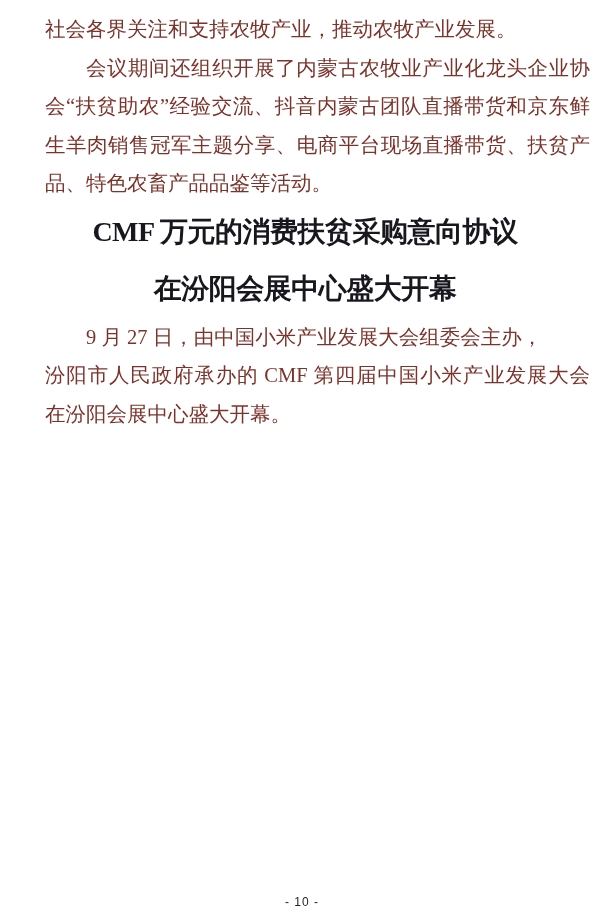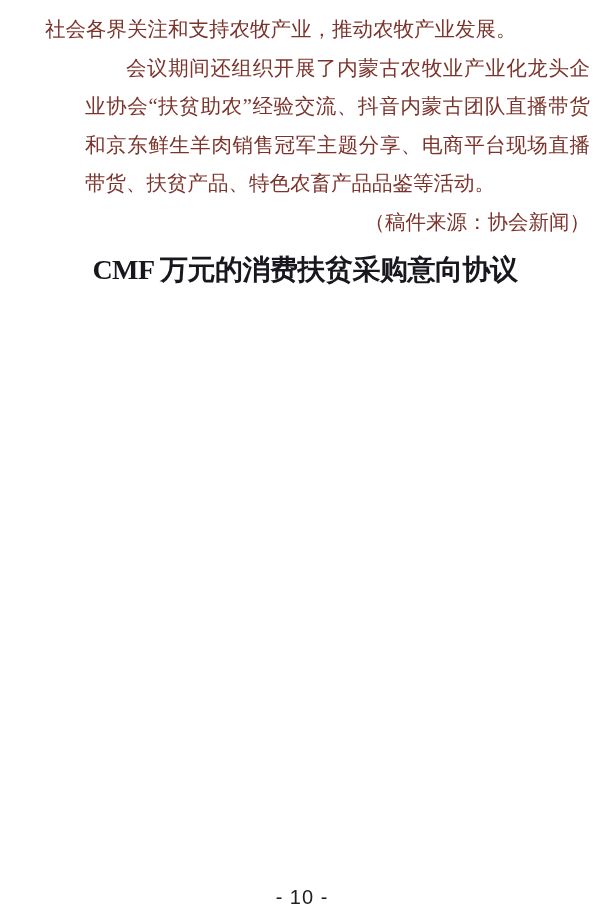--- a/index.html
+++ b/index.html
@@ -24,21 +24,21 @@
     font-size: 20.5px;
     line-height: 38.5px;
     text-align: justify;
     text-justify: inter-ideograph;
   }
 
   p.body-para {
     white-space: pre-wrap;      
     word-break: break-all;
   }
-  p.indent { text-indent: 2em; margin-left: 40px; }
+  p.indent { text-indent: 2em; }
 
   .source-note {
     text-align: right;
     line-height: 38.5px;
   }
 
   .article-title {
     margin-left: -25px;         
     color: var(--title-text, #17171d);
     font-weight: 700;
@@ -48,40 +48,42 @@
     text-align: center;
   }
 
   .page-footer {
     position: absolute;
     left: 0;
     right: 0;
     bottom: 15px;
     text-align: center;
     color: var(--footer-text, #1f1f1f);
-    font-size: 20px;
+    font-size: 12px;
     font-family: "Liberation Sans", "DejaVu Sans", sans-serif;
     letter-spacing: 1px;
   }
 </style>
 </head>
 <body>
 
 <div class="page">
   <div class="content">
 
     <p class="body-para">社会各界关注和支持农牧产业，推动农牧产业发展。</p>
 
     <p class="body-para indent">会议期间还组织开展了内蒙古农牧业产业化龙头企业协会“扶贫助农”经验交流、抖音内蒙古团队直播带货和京东鲜生羊肉销售冠军主题分享、电商平台现场直播带货、扶贫产品、特色农畜产品品鉴等活动。</p>
 
 
-    <p class="source-note">（稿件来源：协会新闻）</p>
 
     <div class="article-title">
       <div class="title-line">CMF 万元的消费扶贫采购意向协议</div>
+      <div class="title-line">在汾阳会展中心盛大开幕</div>
     </div>
 
+    <p class="body-para indent">9 月 27 日，由中国小米产业发展大会组委会主办，
+汾阳市人民政府承办的 CMF 第四届中国小米产业发展大会在汾阳会展中心盛大开幕。</p>
 
 
   </div>
 
   <div class="page-footer">- 10 -</div>
 </div>
 
 </body></html>

